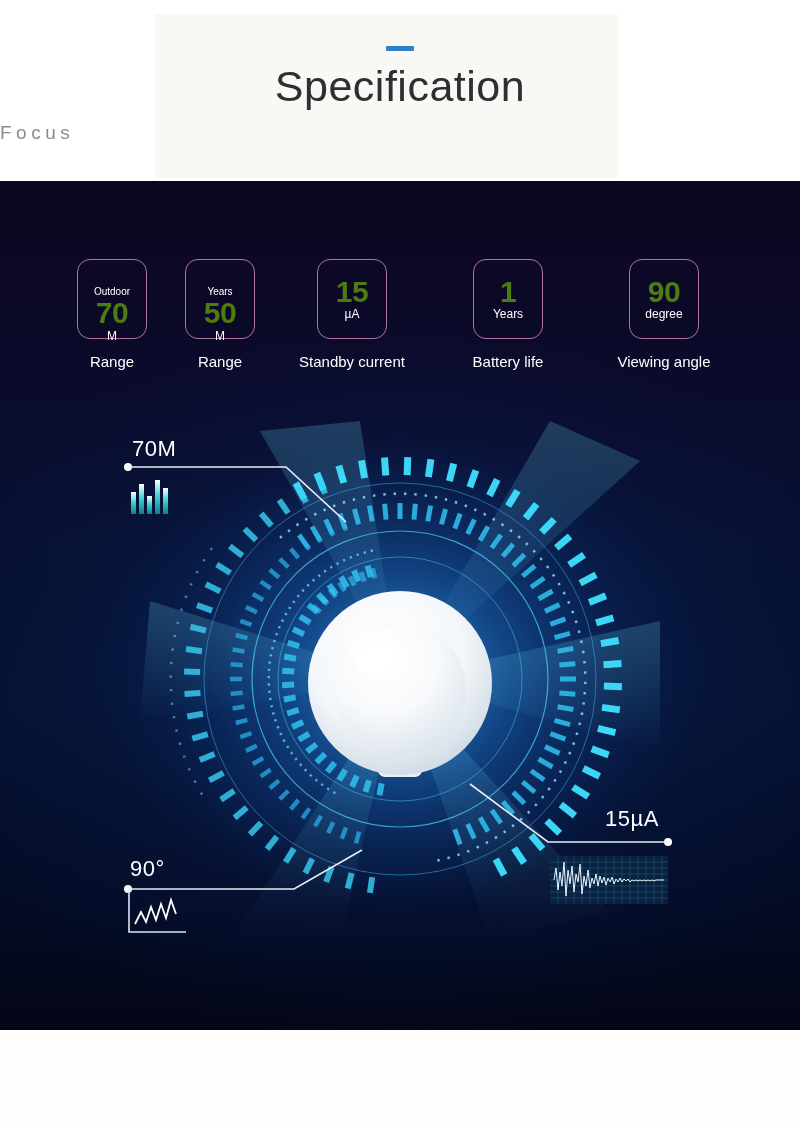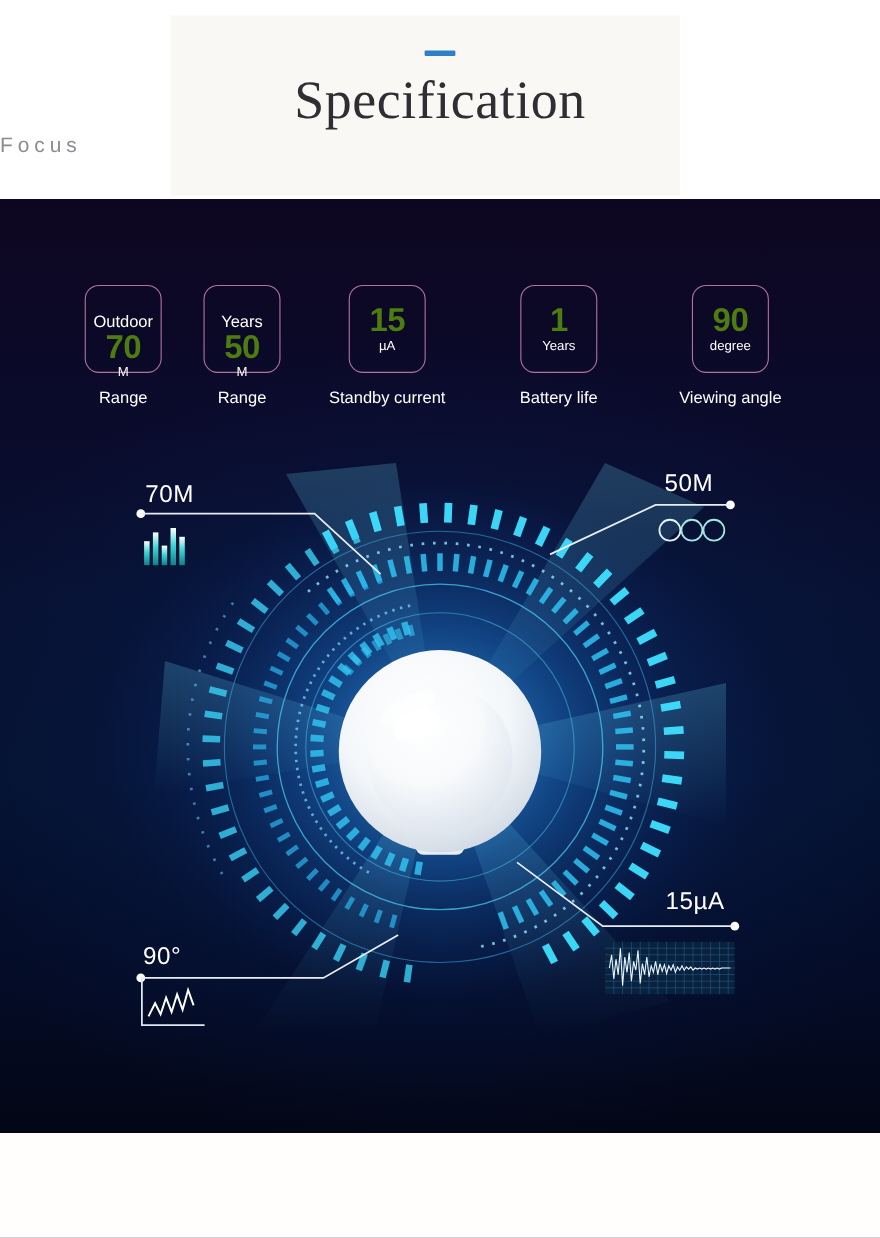--- a/index.html
+++ b/index.html
@@ -5,41 +5,41 @@
   html,body{margin:0;padding:0;background:#ffffff;}
   body{width:800px;height:1125px;font-family:"Liberation Sans",sans-serif;overflow:hidden;}
   .page{position:relative;width:800px;height:1125px;background:#fffefc;}
 
   
   .header{position:absolute;left:0;top:0;width:800px;height:181px;background:#ffffff;}
   .header-panel{position:absolute;left:155px;top:14px;width:463px;height:164px;
                 background:#faf8f4;}
   .title-dash{position:absolute;left:386px;top:46px;width:28px;height:5px;background:#2d81c4;border-radius:1px;}
   .title{position:absolute;left:0;top:62px;width:800px;text-align:center;
-         font-size:49px;font-weight:400;color:#2f2f33;letter-spacing:.5px;
-         font-family:Liberation Serif, serif;}
+         font-size:43px;font-weight:400;color:#2f2f33;letter-spacing:.5px;
+         font-family:Liberation Sans, sans-serif;}
   .subtitle{position:absolute;left:0;top:122px;width:800px;text-align:left;
             font-size:19px;color:#8b8b93;letter-spacing:4.5px;}
 
   
   .dark{position:absolute;left:0;top:181px;width:800px;height:849px;
         background:#0c0620;overflow:hidden;}
   .dark-grad{position:absolute;inset:0;
       background:
         radial-gradient(ellipse 430px 330px at 400px 490px, rgba(22,86,170,.55) 0%, rgba(12,48,110,.30) 45%, rgba(8,10,42,0) 72%),
         radial-gradient(ellipse 640px 470px at 400px 500px, rgba(10,40,105,.45) 0%, rgba(6,8,38,0) 78%),
         linear-gradient(180deg,#0d0620 0%,#0b0a2a 20%,#071030 42%,#05112f 62%,#040b25 85%,#030615 100%);}
 
   
   .specs{position:absolute;left:0;top:78px;width:800px;display:flex;justify-content:center;gap:38px;}
   .spec{width:70px;display:flex;flex-direction:column;align-items:center;}
   .spec-box{width:70px;height:80px;border:1.4px solid #b4739c;border-radius:13px;
             display:flex;flex-direction:column;align-items:center;justify-content:center;
             box-sizing:border-box;}
-  .spec-tag{font-size:15px;color:#ffffff;line-height:1;margin-bottom:1px;margin-top:32px;}
+  .spec-tag{font-size:10px;color:#ffffff;line-height:1;margin-bottom:1px;margin-top:32px;}
   .spec-val{font-size:30px;font-weight:700;color:#4d7c0f;line-height:1.02;letter-spacing:-.5px;}
   .spec-unit{font-size:12px;color:#ffffff;line-height:1.1;margin-top:1px;}
   .spec-label{margin-top:14px;font-size:15px;color:#ffffff;white-space:nowrap;}
   .spec.w-wide{width:118px;}
   .spec.w-wide .spec-box{width:70px;}
 
   
   .hud{position:absolute;left:140px;top:240px;width:520px;height:520px;}
 
   
@@ -475,32 +475,20 @@
       </svg>
       <svg class="mini" width="44" height="36" style="left:12px;top:42px;">
         <rect x="1" y="14" width="5" height="22" fill="url(#barG)"></rect>
         <rect x="9" y="6" width="5" height="30" fill="url(#barG)"></rect>
         <rect x="17" y="18" width="5" height="18" fill="url(#barG)"></rect>
         <rect x="25" y="2" width="5" height="34" fill="url(#barG)"></rect>
         <rect x="33" y="10" width="5" height="26" fill="url(#barG)"></rect>
       </svg>
     </div>
 
-    <div class="callout" style="left:500px;top:245px;width:175px;height:80px;">
-      <div class="co-text" style="left:104px;top:0;">50M</div>
-      <svg class="co-svg" width="175" height="80">
-        <circle cx="164" cy="33" r="4" fill="#ffffff"></circle>
-        <path d="M164,33 H96 L0,78" stroke="#e8eef5" stroke-width="1.6" fill="none"></path>
-      </svg>
-      <svg class="mini" width="62" height="24" style="left:98px;top:44px;">
-        <circle cx="11" cy="12" r="9.5" stroke="#dff4fb" stroke-width="1.6" fill="none"></circle>
-        <circle cx="31" cy="12" r="9.5" stroke="#9fe8e0" stroke-width="1.6" fill="none"></circle>
-        <circle cx="51" cy="12" r="9.5" stroke="#9fe8e0" stroke-width="1.6" fill="none"></circle>
-      </svg>
-    </div>
 
     <div class="callout" style="left:470px;top:625px;width:210px;height:110px;">
       <div class="co-text" style="left:135px;top:0;">15µA</div>
       <svg class="co-svg" width="210" height="110">
         <circle cx="198" cy="36" r="4" fill="#ffffff"></circle>
         <path d="M198,36 H78 L0,-22" stroke="#e8eef5" stroke-width="1.6" fill="none"></path>
       </svg>
       <svg class="mini" width="118" height="48" style="left:80px;top:50px;">
         <rect x="0" y="0" width="118" height="48" fill="#0a2440" opacity=".85"></rect>
         <g stroke="#2a6ea0" stroke-width=".5" opacity=".85">

